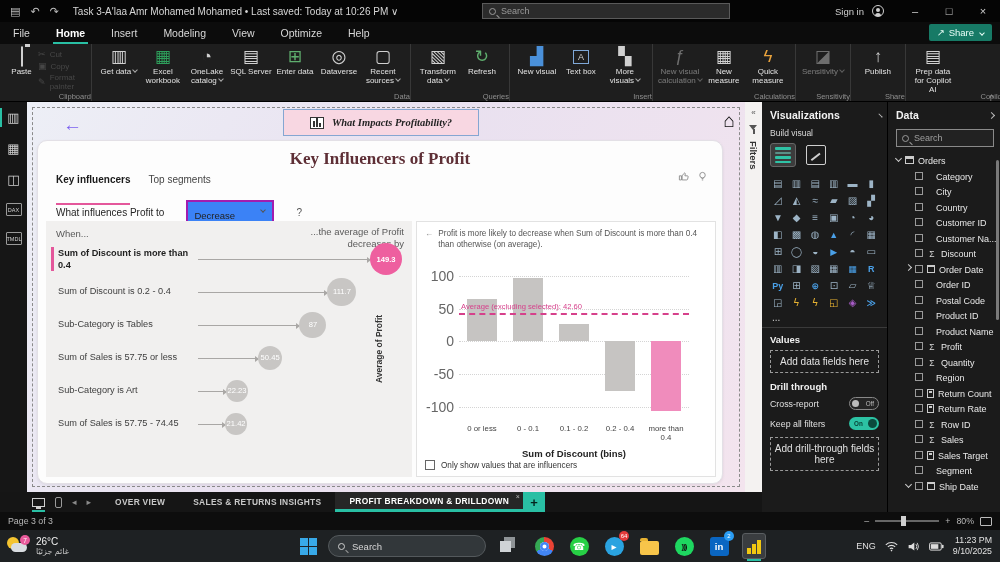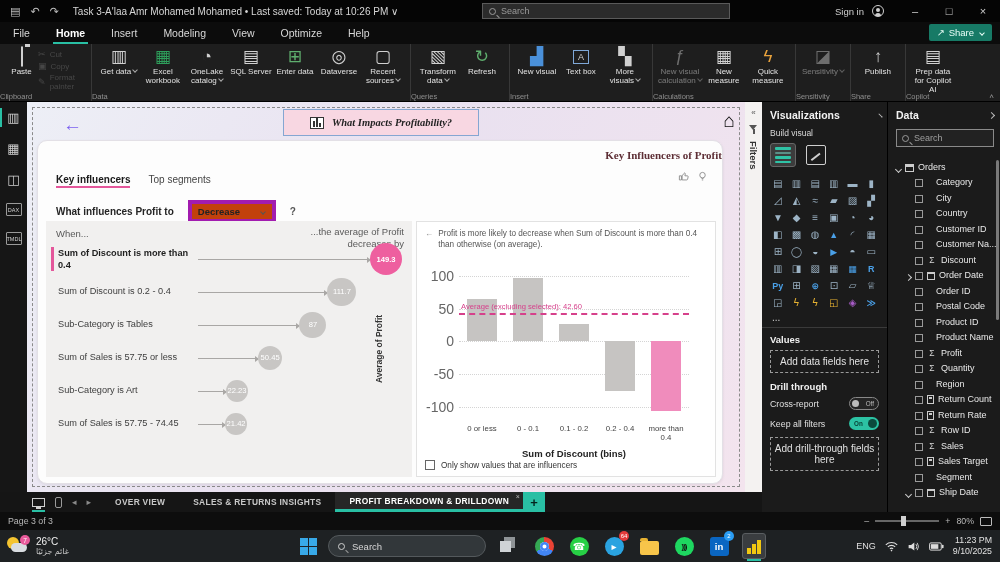--- a/index.html
+++ b/index.html
@@ -28,21 +28,21 @@
     align-items:center; gap:0; }
   .menu-item { color:#d8d8d8; font-size:10.5px; padding:0 13px; height:22px; display:flex;
     align-items:center; cursor:pointer; position:relative;}
   .menu-item.active { font-weight:bold; color:#fff; }
   .menu-item.active::after { content:""; position:absolute; left:10px; right:10px; bottom:0; height:2px; background:#29bfa4;}
   #share-btn { position:absolute; right:8px; top:24px; height:17px; background:#177a66; color:#eafff9;
     font-size:9.5px; display:flex; align-items:center; gap:4px; padding:0 8px; border-radius:2px; cursor:pointer;}
   
   #ribbon { left:0; top:44px; width:1000px; height:58px; background:#1e1e1e; display:flex; border-bottom:1px solid #000;}
   .rgroup { border-right:1px solid #383838; position:relative; padding:3px 5px 11px 5px; display:flex; align-items:flex-start;}
-  .rglabel { position:absolute; left:0; right:0; bottom:0; text-align:left; font-size:7.5px; color:#8f8f8f;}
+  .rglabel { position:absolute; left:0; right:0; bottom:0; text-align:right; font-size:7.5px; color:#8f8f8f;}
   .rbig { display:flex; flex-direction:column; align-items:center; width:44px; color:#e2e2e2;
     font-size:8px; text-align:center; line-height:1.15; cursor:pointer; }
   .rbig .ric { font-size:17px; line-height:20px; height:20px; color:#d0d0d0;}
   .rsmallcol { display:flex; flex-direction:column; justify-content:flex-start; gap:2px; margin-top:2px;}
   .rsmall { display:flex; align-items:center; gap:4px; font-size:8px; color:#777; cursor:default;}
   .rsmall .ric { font-size:9px; color:#777; }
   .dis { opacity:.45; }
   .caret { display:inline-block; width:4px; height:4px; border-right:1px solid #aaa; border-bottom:1px solid #aaa;
     transform:rotate(45deg); margin-left:2px; vertical-align:2px;}
   .shape-clipboard { width:14px; height:18px; border:1.5px solid #d0d0d0; border-radius:2px; position:relative; margin-top:2px;}
@@ -67,28 +67,28 @@
   #hdr-box { left:256px; top:7px; width:196px; height:27px; background:#f8d7e2; border:1px solid #85a6d2;
     display:flex; align-items:center; justify-content:center; gap:8px; cursor:pointer;}
   #hdr-box .ttl { font-family:"Liberation Serif","DejaVu Serif",serif; font-style:italic; font-weight:bold;
     font-size:10.5px; color:#242424;}
   .minichart { width:14px; height:12px; border:1px solid #333; position:relative; background:#fff;}
   .minichart i { position:absolute; bottom:1px; width:2px; background:#333;}
   #home-icon { right:10px; top:8px; font-size:19px; color:#0d0d0d; cursor:pointer;}
   
   #kiv { left:10px; top:38px; width:686px; height:344px; background:#fdfdfd; border-radius:10px;
     border:1px solid #e3e0e6; box-shadow:0 1px 3px rgba(0,0,0,.08);}
-  #kiv-title { top:8px; left:0; width:100%; text-align:right; font-family:"Liberation Serif","DejaVu Serif",serif;
-    font-weight:bold; font-size:11px; color:#5e2f36;}
+  #kiv-title { top:8px; left:0; width:100%; text-align:center; font-family:"Liberation Serif","DejaVu Serif",serif;
+    font-weight:bold; font-size:17px; color:#5e2f36;}
   #kiv-tabs { left:18px; top:33px; display:flex; gap:18px; font-size:10px; color:#444;}
-  .kiv-tab { padding-bottom:1px; cursor:pointer;}
+  .kiv-tab { padding-bottom:18px; cursor:pointer;}
   .kiv-tab.active { font-weight:bold; color:#1a1a1a; border-bottom:2px solid #e4579b;}
   #kiv-icons { right:14px; top:30px; display:flex; gap:8px; color:#8a8a8a;}
-  #kiv-q { left:18px; top:59px; display:flex; align-items:center; gap:14px; font-size:10px; color:#252525;font-weight:bold;}
-  #kiv-dd { border:4px solid #a21caf; background:#c2410c; font-size:9.5px; color:#222; padding:2px 18px 2px 6px;
+  #kiv-q { left:18px; top:59px; display:flex; align-items:center; gap:22px; font-size:10px; color:#252525;}
+  #kiv-dd { border:2px solid #a21caf; background:#3b82f6; font-size:9.5px; color:#222; padding:8px 18px 2px 6px;
     position:relative; cursor:pointer; min-width:88px;}
   #kiv-dd .caret{ position:absolute; right:7px; top:6px; border-color:#555;}
   #kiv-help { color:#555; }
   
   #inf-panel { left:8px; top:80px; width:366px; height:256px; background:#f1f0ef; }
   #inf-when { left:10px; top:7px; font-size:9.5px; color:#5a5a5a;}
   #inf-effect { right:8px; top:5px; width:115px; text-align:right; font-size:9.5px; color:#5a5a5a; line-height:1.25;}
   .inf-row { position:absolute; left:0; width:100%; height:32px;}
   .inf-label { position:absolute; left:12px; top:50%; transform:translateY(-50%); width:142px;
     font-size:9.2px; color:#3d3d3d; line-height:1.25;}
@@ -158,21 +158,21 @@
   .pill.off::before{ content:""; position:absolute; left:2px; top:2px; width:7px; height:7px; border-radius:50%; background:#bbb;}
   .pill.off span{ position:absolute; right:4px; top:2px;}
   .pill.on { background:#2cc2a3; color:#073c31; font-weight:bold;}
   .pill.on::before{ content:""; position:absolute; right:2px; top:2px; width:9px; height:9px; border-radius:50%; background:#0b4a3d;}
   .pill.on span{ position:absolute; left:5px; top:3px;}
   
   #data-panel { left:888px; top:102px; width:112px; height:410px; padding:7px 6px 7px 8px;}
   #data-search { margin-top:8px; height:18px; border:1px solid #8a8a8a; display:flex; align-items:center;
     gap:5px; padding-left:5px; font-size:9px; color:#9f9f9f; background:#222;}
   #field-tree { margin-top:9px; font-size:9px; color:#e8e8e8;}
-  .tree-row { display:flex; align-items:flex-end; gap:4px; height:15.5px; cursor:pointer; white-space:nowrap;}
+  .tree-row { display:flex; align-items:flex-start; gap:4px; height:15.5px; cursor:pointer; white-space:nowrap;}
   .chevD { width:5px; height:5px; border-right:1.2px solid #ccc; border-bottom:1.2px solid #ccc;
     transform:rotate(45deg); flex:0 0 auto;}
   .chevRt { width:5px; height:5px; border-right:1.2px solid #ccc; border-bottom:1.2px solid #ccc;
     transform:rotate(-45deg); flex:0 0 auto;}
   .sp6 { width:5px; flex:0 0 auto;}
   .fcb { width:8px; height:8px; border:1px solid #9a9a9a; background:transparent; flex:0 0 auto;}
   .ficon { width:10px; font-size:8.5px; color:#d8d8d8; text-align:center; flex:0 0 auto;}
   .tbl-ic { width:9px; height:8px; border:1px solid #ccc; border-top:3px solid #ccc; flex:0 0 auto;}
   .cal-ic { width:8px; height:8px; border:1px solid #ccc; border-top:2.5px solid #ccc; flex:0 0 auto;}
   .calc-ic { width:7px; height:9px; border:1px solid #ccc; flex:0 0 auto; position:relative;}

